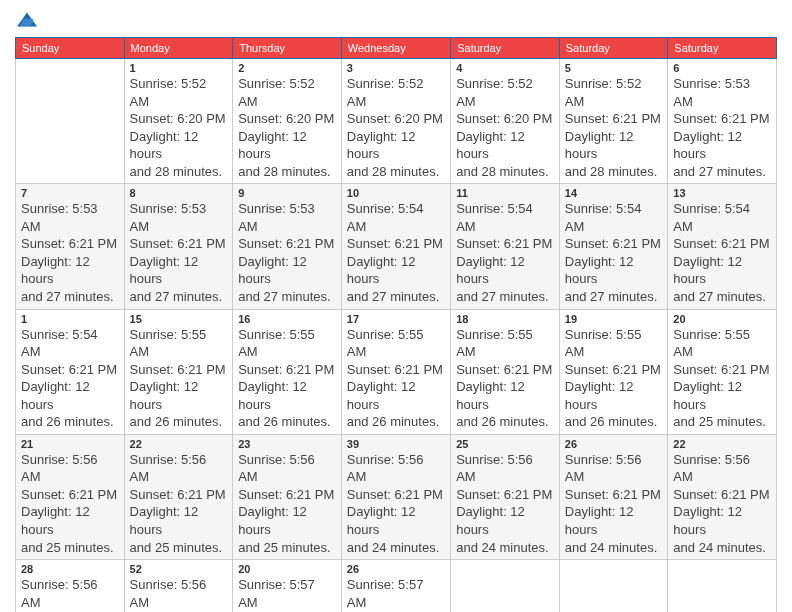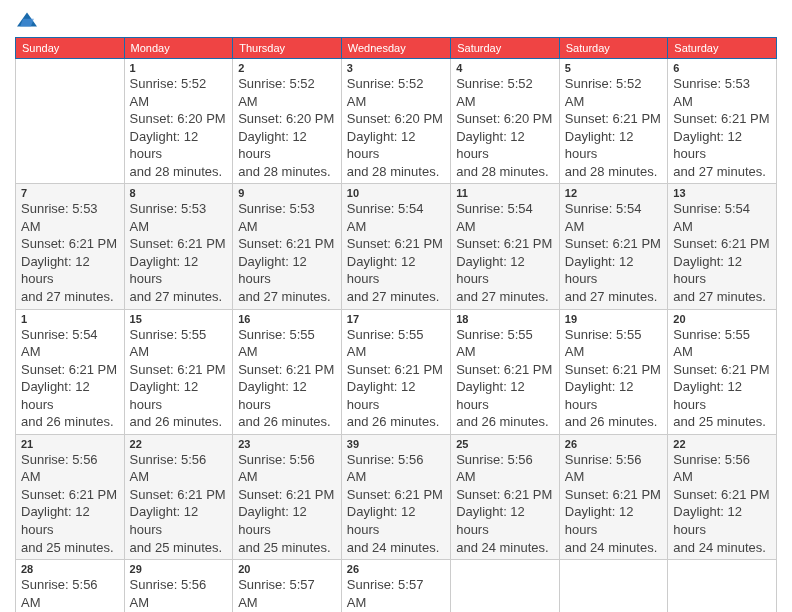--- a/index.html
+++ b/index.html
@@ -204,21 +204,21 @@
 and 27 minutes.</div>
           </td>
           <td>
             <div class="day-number">11</div>
             <div class="day-info" style="white-space: pre-line;">Sunrise: 5:54 AM
 Sunset: 6:21 PM
 Daylight: 12 hours
 and 27 minutes.</div>
           </td>
           <td>
-            <div class="day-number">12</div>
+            <div class="day-number">14</div>
             <div class="day-info" style="white-space: pre-line;">Sunrise: 5:54 AM
 Sunset: 6:21 PM
 Daylight: 12 hours
 and 27 minutes.</div>
           </td>
           <td>
             <div class="day-number">13</div>
             <div class="day-info" style="white-space: pre-line;">Sunrise: 5:54 AM
 Sunset: 6:21 PM
 Daylight: 12 hours
@@ -329,21 +329,21 @@
         </tr>
         <tr>
           <td>
             <div class="day-number">28</div>
             <div class="day-info" style="white-space: pre-line;">Sunrise: 5:56 AM
 Sunset: 6:20 PM
 Daylight: 12 hours
 and 24 minutes.</div>
           </td>
           <td>
-            <div class="day-number">29</div>
+            <div class="day-number">52</div>
             <div class="day-info" style="white-space: pre-line;">Sunrise: 5:56 AM
 Sunset: 6:20 PM
 Daylight: 12 hours
 and 23 minutes.</div>
           </td>
           <td>
             <div class="day-number">20</div>
             <div class="day-info" style="white-space: pre-line;">Sunrise: 5:57 AM
 Sunset: 6:20 PM
 Daylight: 12 hours

